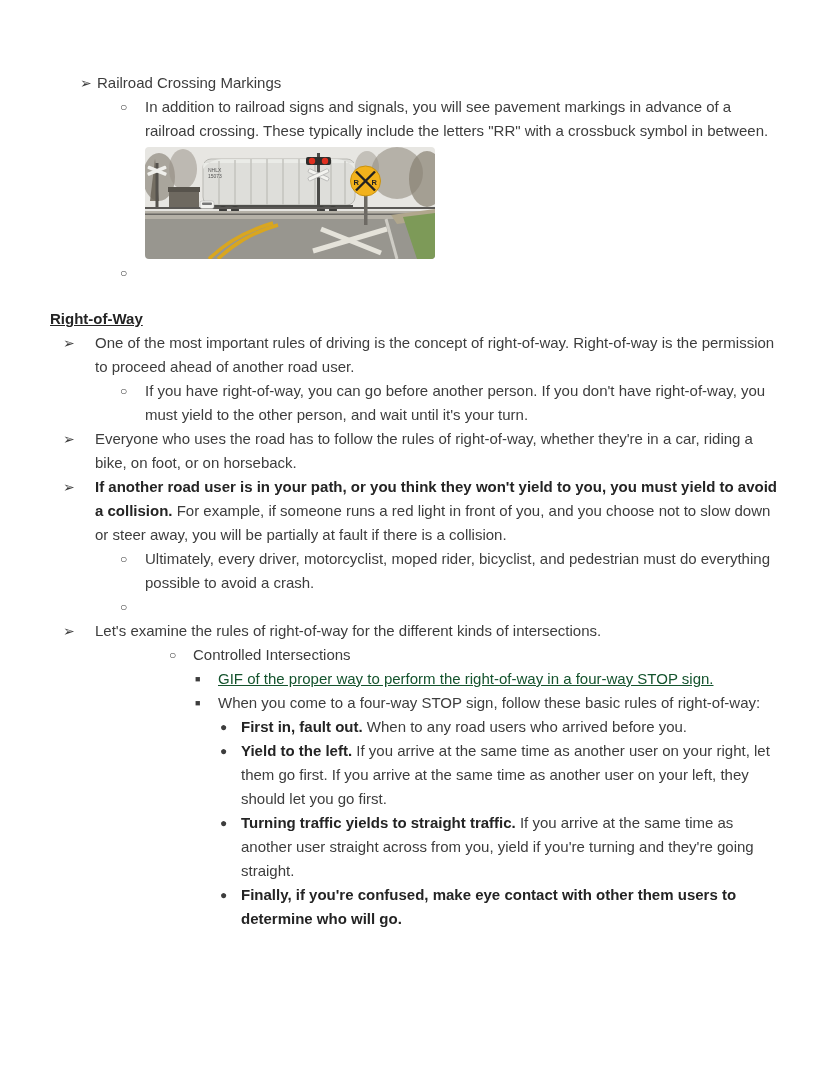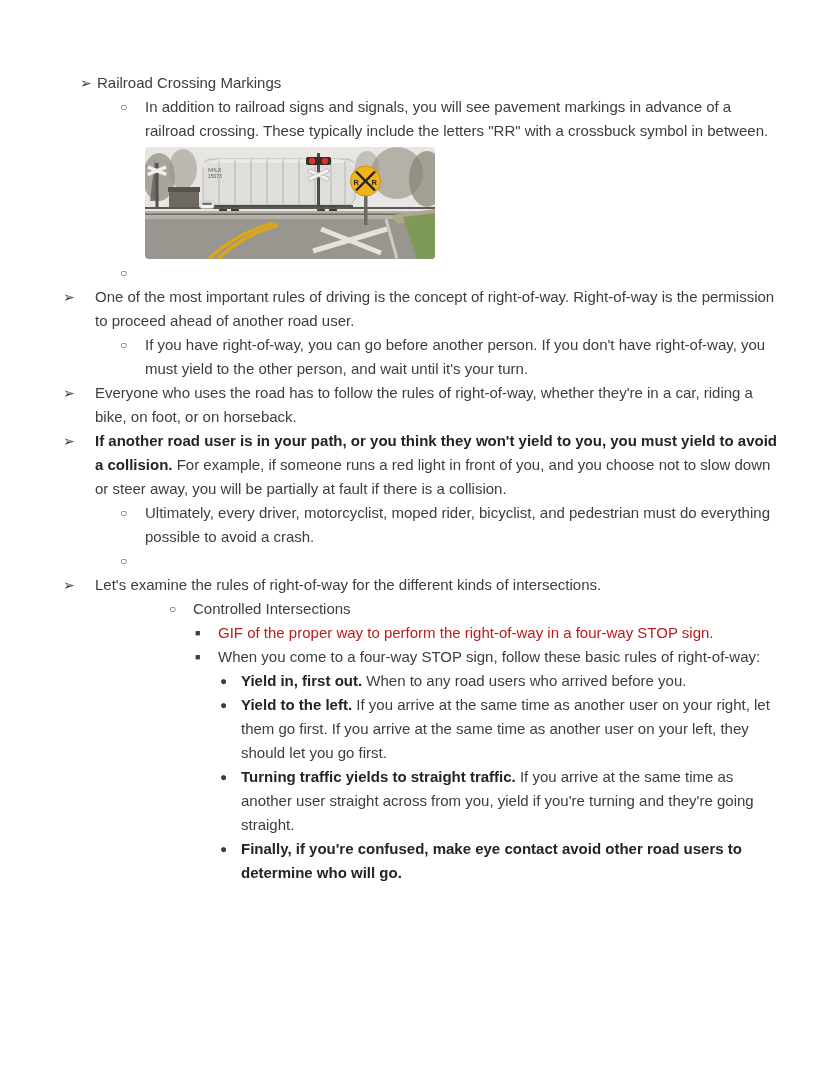--- a/index.html
+++ b/index.html
@@ -22,21 +22,21 @@
   .lv2 { padding-left: 95px; }  .lv2 > .marker { left: 70px; }
   .lv3 { padding-left: 143px; } .lv3 > .marker { left: 119px; }
   .lv4 { padding-left: 168px; } .lv4 > .marker { left: 145px; }
   .lv5 { padding-left: 191px; } .lv5 > .marker { left: 170px; }
 
   .bld { font-weight: 700; color: #242424; }
   .heading {
     margin-top: 22px; font-weight: 700; color: #242424;
     text-decoration: underline;
   }
-  a.doc-link { color: #b91c1c; cursor: pointer; }
+  a.doc-link { color: #14532d; text-decoration: underline; cursor: pointer; }
   .photo {
     display: block; width: 290px; height: 112px; margin: 4px 0 2px 0;
     border-radius: 4px; overflow: hidden; cursor: pointer;
   }
   .photo svg { display: block; }
 </style>
 </head>
 <body>
 
 <div class="page">
@@ -144,20 +144,21 @@
           </svg>
         </span>
       </div>
       <div class="li lv2">
         <span class="marker m-circle">○</span>
         <span class="txt"></span>
       </div>
     </div>
 
     <div class="sec-row">
+      <div class="heading">Right-of-Way</div>
 
       <div class="li lv1">
         <span class="marker m-arrow">➢</span>
         <span class="txt">One of the most important rules of driving is the concept of right-of-way. Right-of-way is the permission to proceed ahead of another road user.</span>
       </div>
       <div class="li lv2">
         <span class="marker m-circle">○</span>
         <span class="txt">If you have right-of-way, you can go before another person. If you don't have right-of-way, you must yield to the other person, and wait until it's your turn.</span>
       </div>
       <div class="li lv1">
@@ -187,30 +188,30 @@
         <span class="marker m-square">■</span>
         <span class="txt"><a class="doc-link">GIF of the proper way to perform the right-of-way in a four-way STOP sign.</a></span>
       </div>
       <div class="li lv4">
         <span class="marker m-square">■</span>
         <span class="txt">When you come to a four-way STOP sign, follow these basic rules of right-of-way:</span>
       </div>
 
       <div class="li lv5">
         <span class="marker m-dot">●</span>
-        <span class="txt"><b class="bld">Yield in, first out.</b><span> When to any road users who arrived before you.</span></span>
+        <span class="txt"><b class="bld">First in, fault out.</b><span> When to any road users who arrived before you.</span></span>
       </div>
       <div class="li lv5">
         <span class="marker m-dot">●</span>
         <span class="txt"><b class="bld">Yield to the left.</b><span> If you arrive at the same time as another user on your right, let them go first. If you arrive at the same time as another user on your left, they should let you go first.</span></span>
       </div>
       <div class="li lv5">
         <span class="marker m-dot">●</span>
         <span class="txt"><b class="bld">Turning traffic yields to straight traffic.</b><span> If you arrive at the same time as another user straight across from you, yield if you're turning and they're going straight.</span></span>
       </div>
       <div class="li lv5">
         <span class="marker m-dot">●</span>
-        <span class="txt"><b class="bld">Finally, if you're confused, make eye contact avoid other road users to determine who will go.</b><span></span></span>
+        <span class="txt"><b class="bld">Finally, if you're confused, make eye contact with other them users to determine who will go.</b><span></span></span>
       </div>
     </div>
 
   </div>
 </div>
 
 </body></html>

